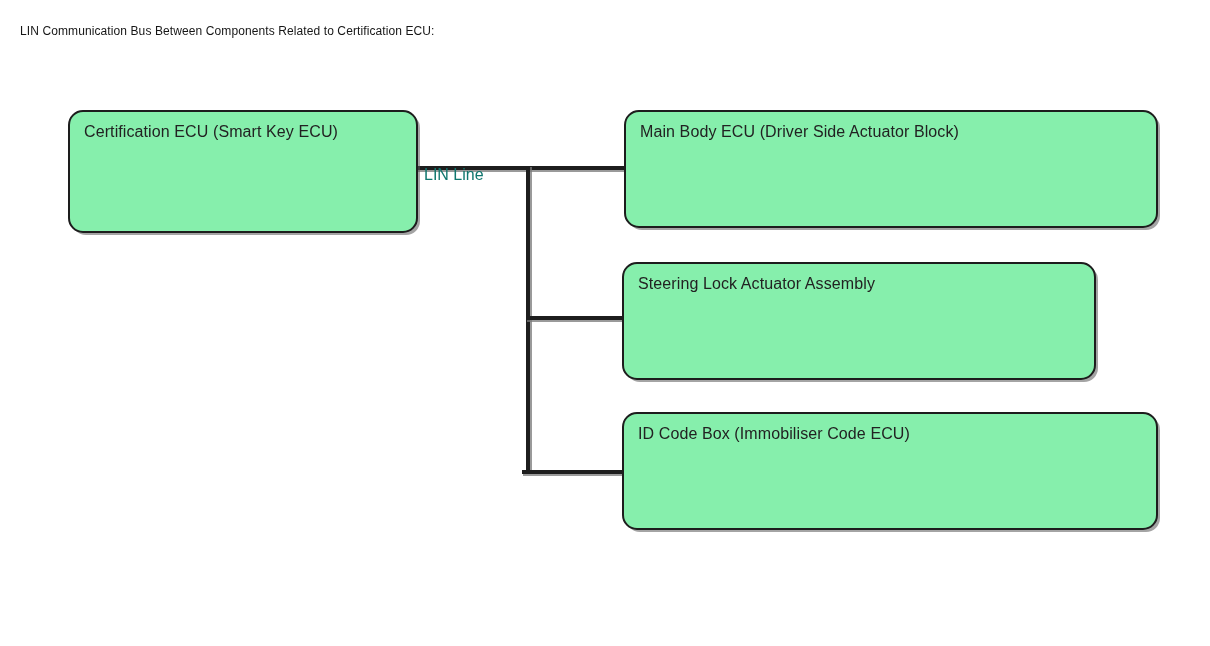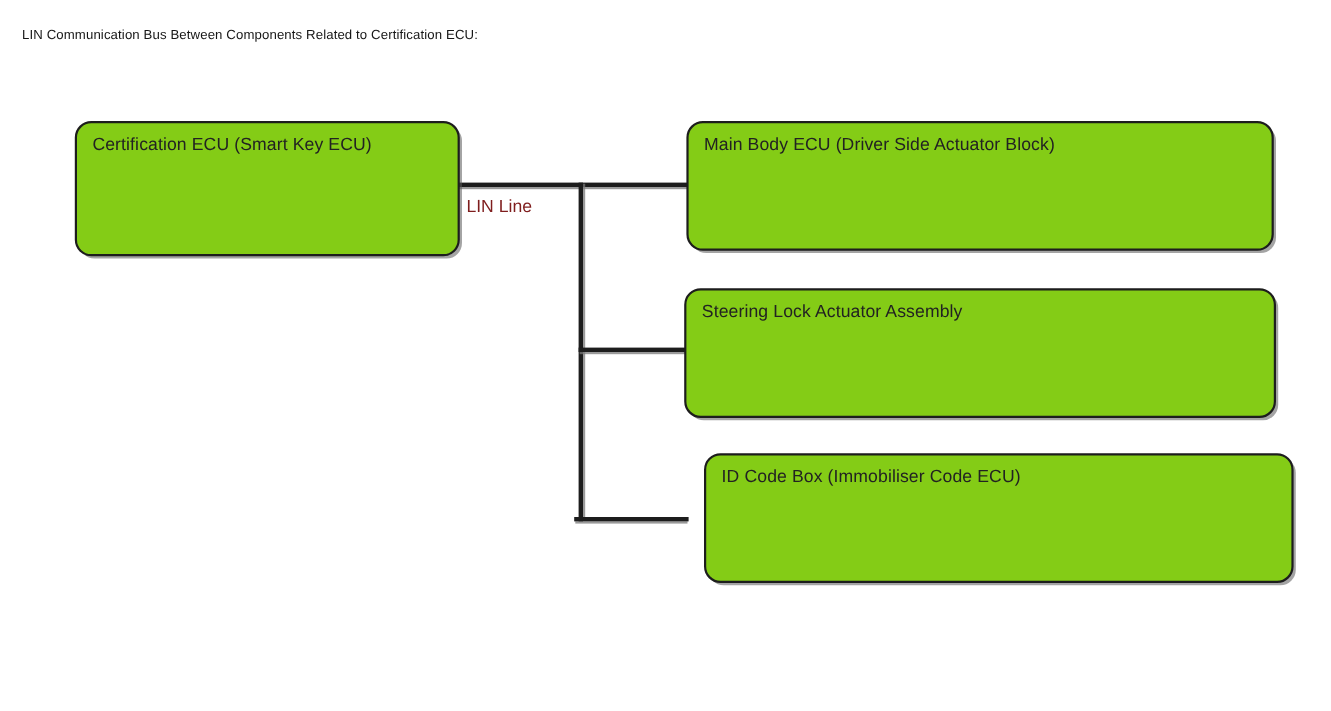--- a/index.html
+++ b/index.html
@@ -30,40 +30,40 @@
     line-height: 26px;
     letter-spacing: 0.1px;
     color: #161616;
     white-space: nowrap;
   }
 
   
   .node {
     position: absolute;
     box-sizing: border-box;
-    background: #84cc16;
+    background: #86efac;
     border: 2px solid #1d1d1d;
     border-radius: 15px;
     box-shadow: 3px 3px 0 -1px rgba(90,90,90,0.55);
   }
   .node-label {
     position: absolute;
     left: 14px;
     top: 8px;
     right: 14px;
     font-size: 16px;
     line-height: 23px;
     color: #222222;
     letter-spacing: 0.1px;
   }
 
   #node-certification-ecu { left: 68px;  top: 110px; width: 350px; height: 123px; }
   #node-main-body-ecu     { left: 624px; top: 110px; width: 534px; height: 118px; }
-  #node-steering-lock     { left: 622px; top: 262px; width: 538px; height: 118px; }
-  #node-id-code-box       { left: 640px; top: 412px; width: 536px; height: 118px; }
+  #node-steering-lock     { left: 622px; top: 262px; width: 474px; height: 118px; }
+  #node-id-code-box       { left: 622px; top: 412px; width: 536px; height: 118px; }
 
   
   .bus-h {
     position: absolute;
     height: 4px;
     background: #1d1d1d;
     box-shadow: 0 3px 0 -1px rgba(120,120,120,0.75);
   }
   .bus-v {
     position: absolute;
@@ -78,24 +78,24 @@
   #bus-riser-vertical   { left: 526px; top: 166px; height: 308px; }
   
   #bus-branch-steering  { left: 526px; top: 316px; width: 100px; }
   
   #bus-branch-idcode    { left: 522px; top: 470px; width: 104px; }
 
   
   #lin-line-label {
     position: absolute;
     left: 424px;
-    top: 179px;
+    top: 165px;
     font-size: 16px;
     line-height: 20px;
-    color: #7f1d1d;
+    color: #0f766e;
     white-space: nowrap;
   }
 </style>
 </head>
 <body>
 
 <div id="canvas">
 
   <div class="diagram-title">LIN Communication Bus Between Components Related to Certification ECU:</div>
 

